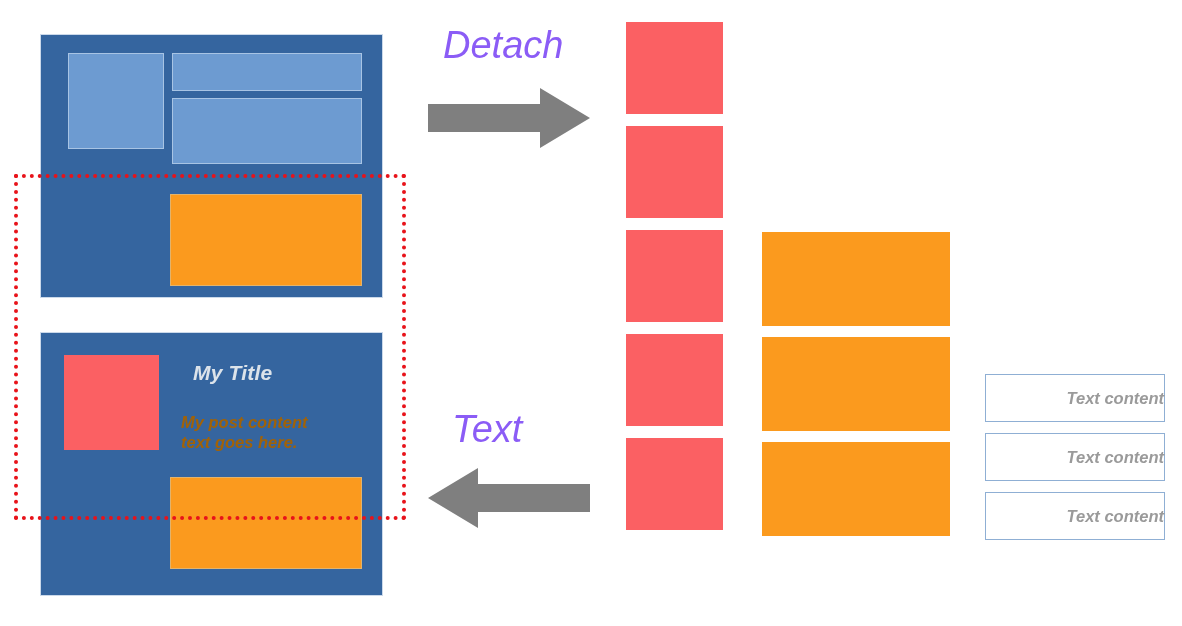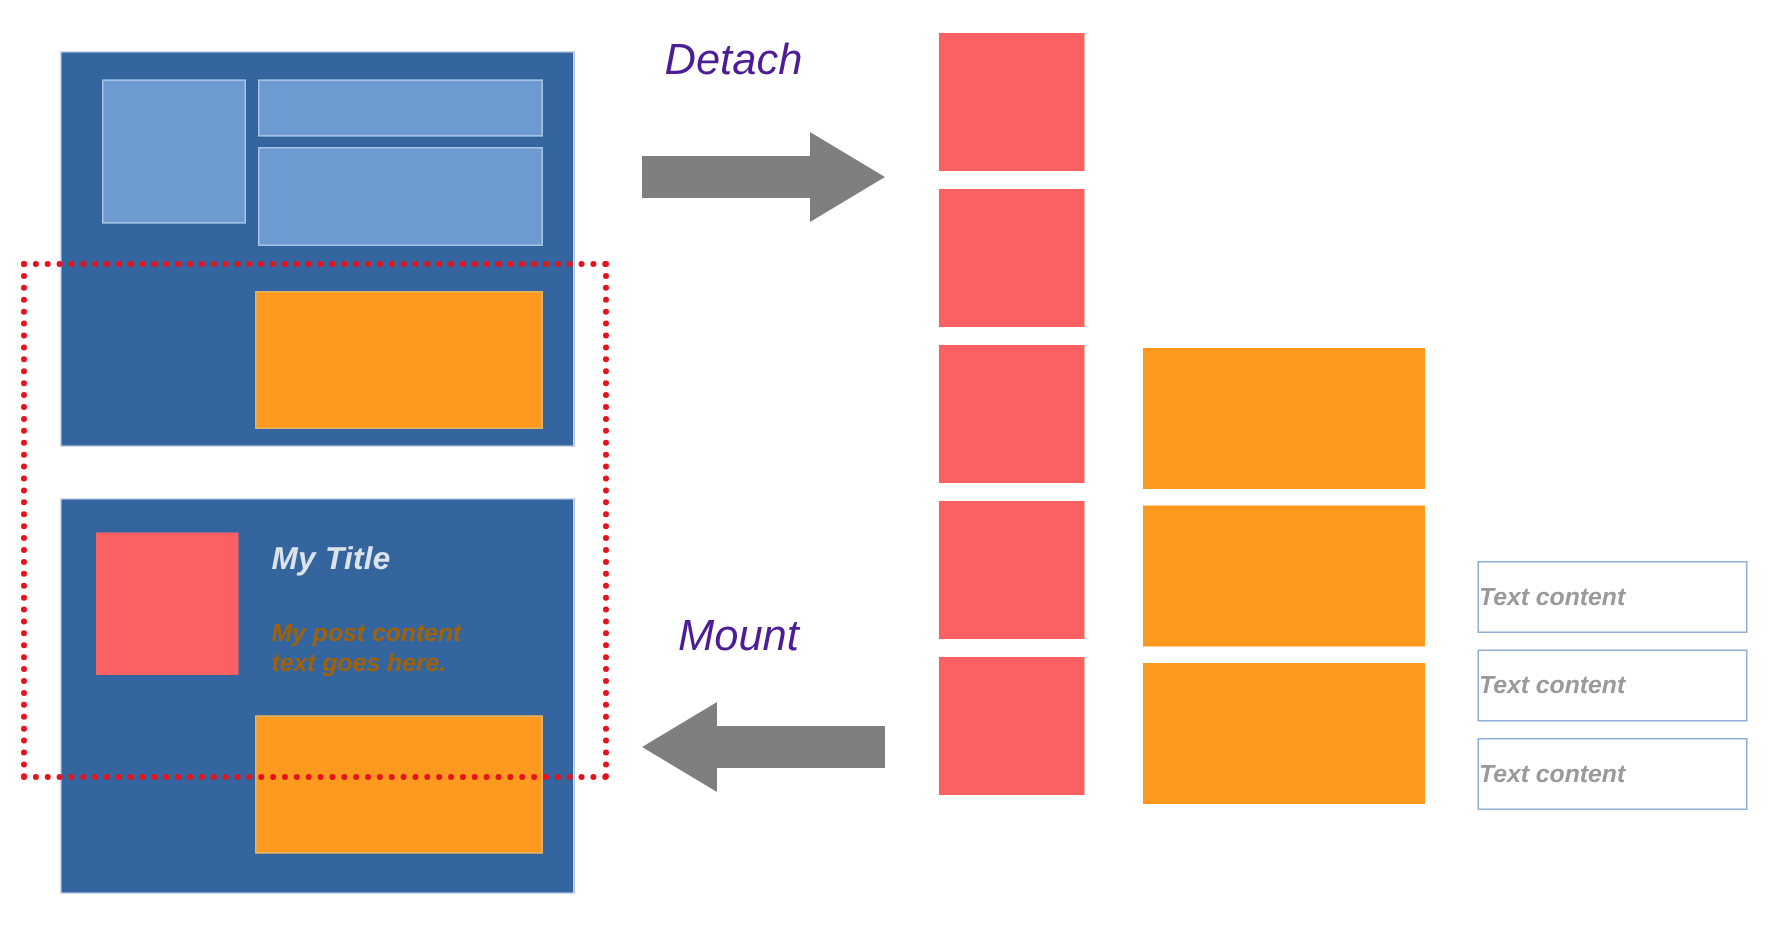--- a/index.html
+++ b/index.html
@@ -40,57 +40,58 @@
   }
 
   
   .card-title {
     color: #DCE3EA;
     font-style: italic;
     font-weight: bold;
     font-size: 21px;
     letter-spacing: .2px;
     white-space: nowrap;
+    margin-left: 12px;
   }
   .card-body {
     color: #a16207;
     font-style: italic;
     font-weight: bold;
     font-size: 16.5px;
     line-height: 20px;
     white-space: pre-line;
   }
 
   
   .dotted-rect {
     border: 4px dotted #E8131A;
     background: transparent;
     pointer-events: none;
   }
 
   
   .arrow-label {
-    color: #4c1d95;
+    color: #8b5cf6;
     font-style: italic;
-    font-size: 29px;
+    font-size: 38px;
     font-weight: normal;
     white-space: nowrap;
   }
   .arrow-svg { display: block; }
 
   
   .frag-red    { background: #FB6063; }
   .frag-orange { background: #FB9A1E; }
 
   .text-chip {
     background: #FFFFFF;
     border: 1.5px solid #8FAFD4;
     display: flex;
     align-items: center;
-    justify-content: flex-start;
+    justify-content: flex-end;
   }
   .text-chip span {
     color: #9A9A9A;
     font-style: italic;
     font-weight: bold;
     font-size: 16.5px;
     white-space: nowrap;
   }
 </style>
 </head>
@@ -122,21 +123,21 @@
   <div class="abs dotted-rect" style="left:14px; top:174px; width:392px; height:346px;"></div>
 
   <div class="abs arrow-label" style="left:443px; top:24px;">Detach</div>
 
   <div class="abs" style="left:428px; top:88px; width:162px; height:60px;">
     <svg class="arrow-svg" width="162" height="60" viewBox="0 0 162 60" aria-hidden="true">
       <path d="M0,16 L112,16 L112,0 L162,30 L112,60 L112,44 L0,44 Z" fill="#7F7F7F"></path>
     </svg>
   </div>
 
-  <div class="abs arrow-label" style="left:452px; top:408px;">Mount</div>
+  <div class="abs arrow-label" style="left:452px; top:408px;">Text</div>
 
   <div class="abs" style="left:428px; top:468px; width:162px; height:60px;">
     <svg class="arrow-svg" width="162" height="60" viewBox="0 0 162 60" aria-hidden="true">
       <path d="M162,16 L50,16 L50,0 L0,30 L50,60 L50,44 L162,44 Z" fill="#7F7F7F"></path>
     </svg>
   </div>
 
   <div class="abs frag-red" style="left:626px; top:22px; width:97px; height:92px;"></div>
   <div class="abs frag-red" style="left:626px; top:126px; width:97px; height:92px;"></div>
   <div class="abs frag-red" style="left:626px; top:230px; width:97px; height:92px;"></div>

